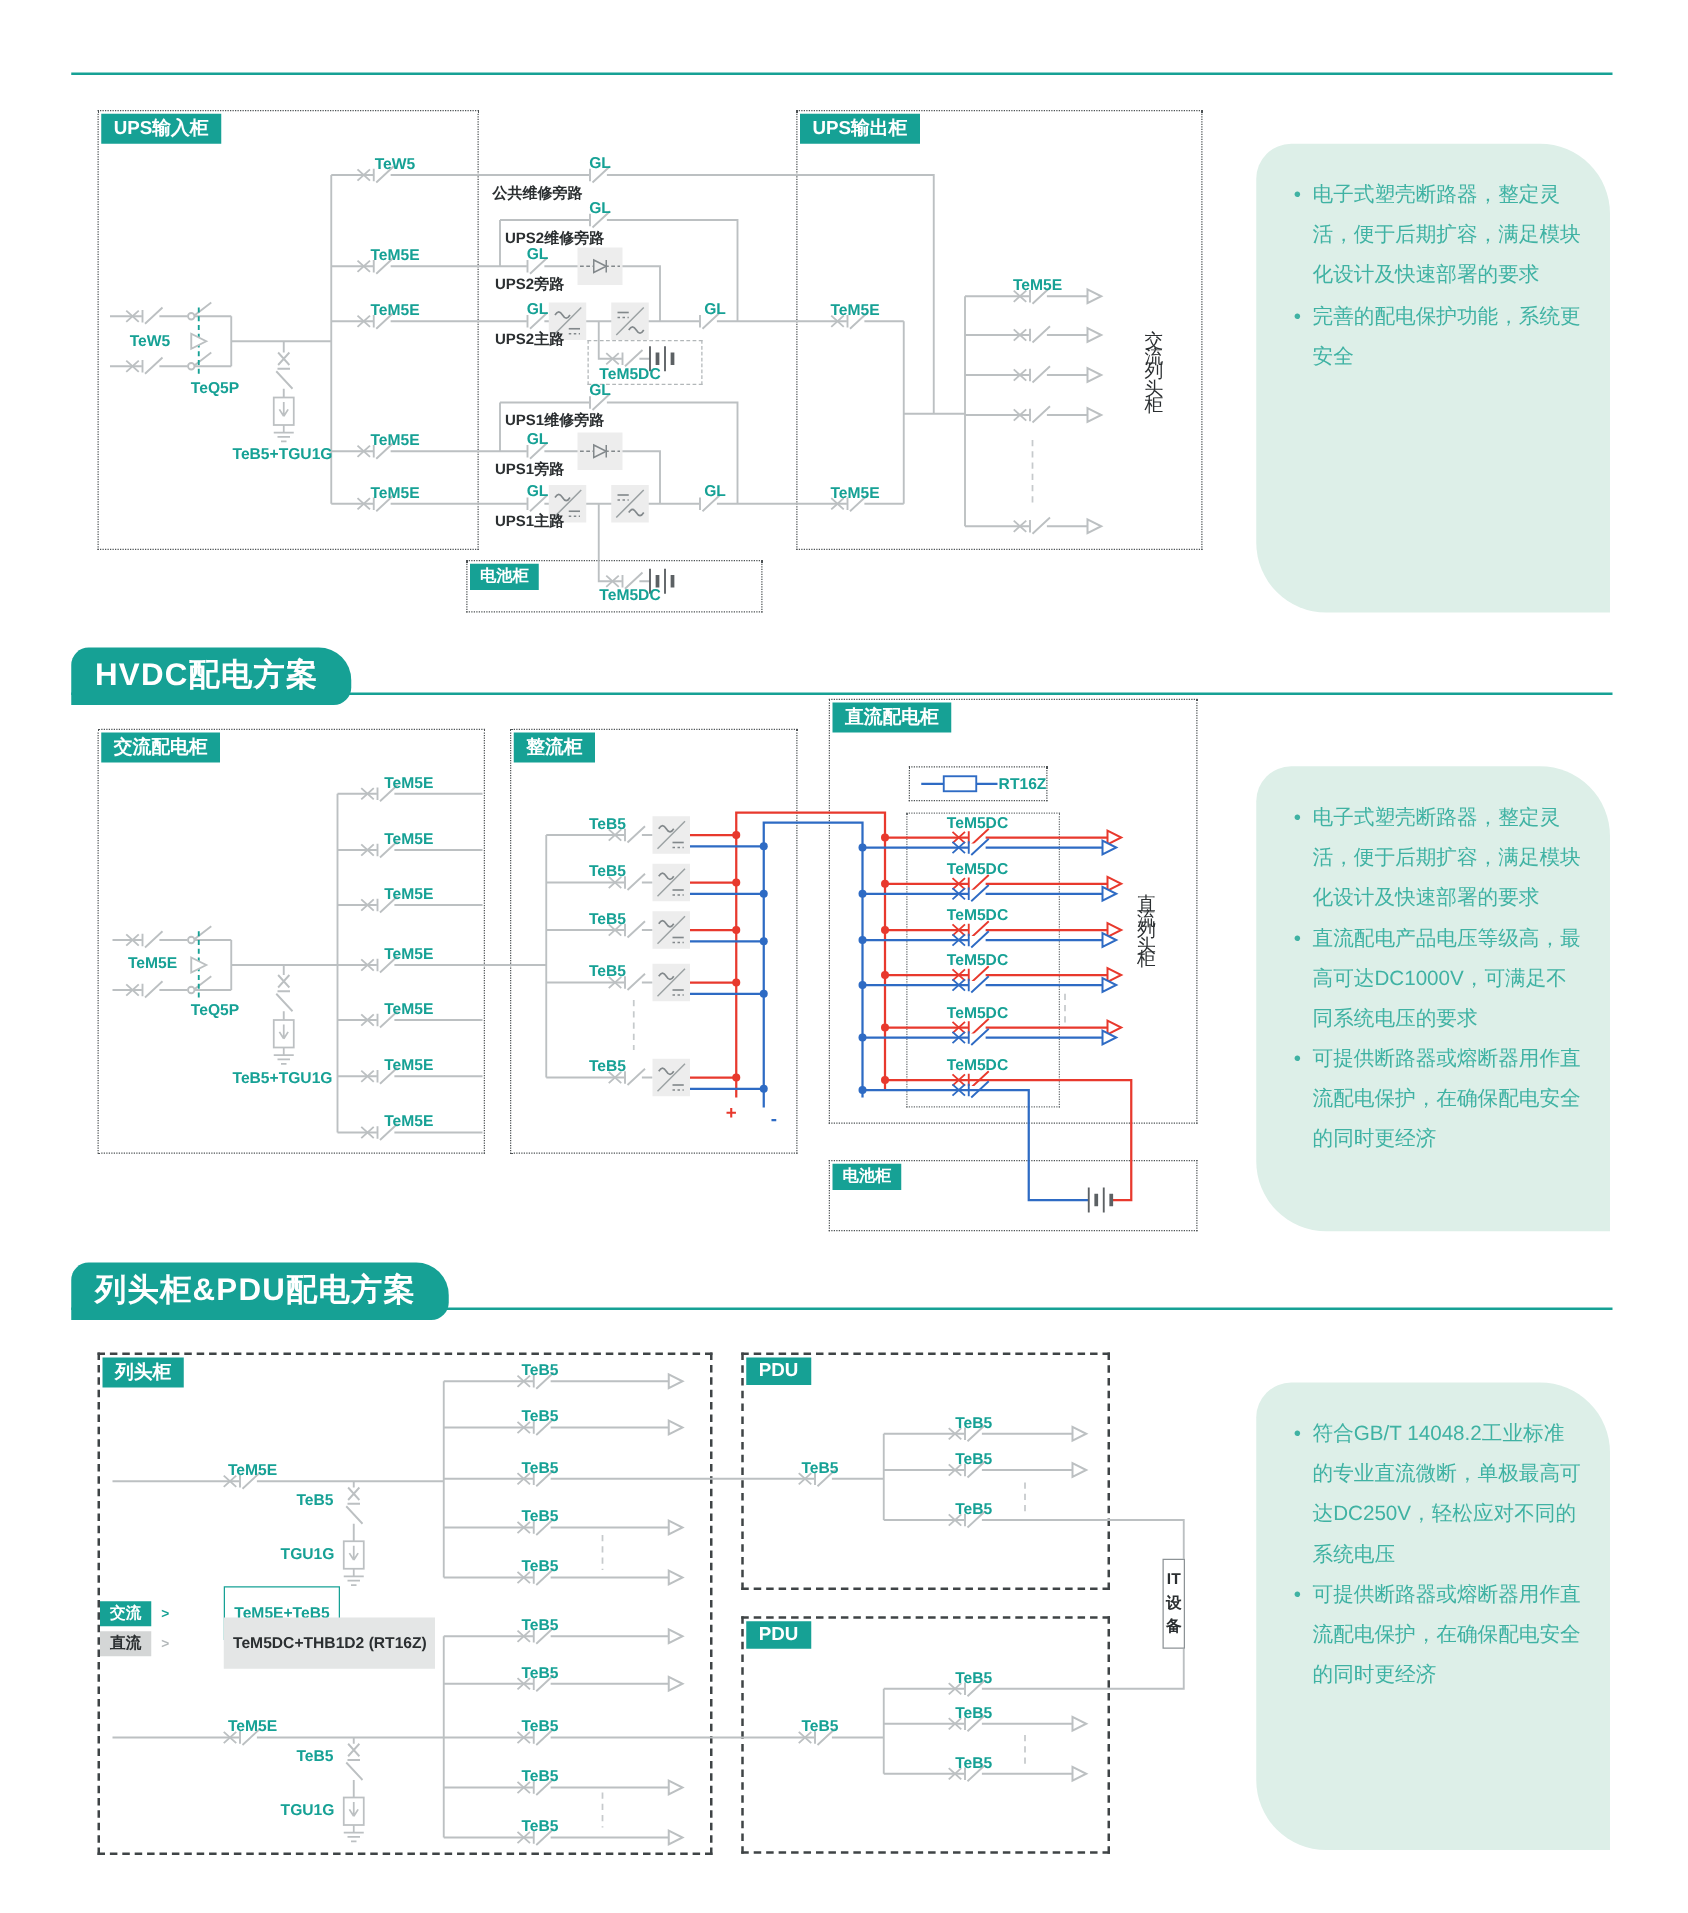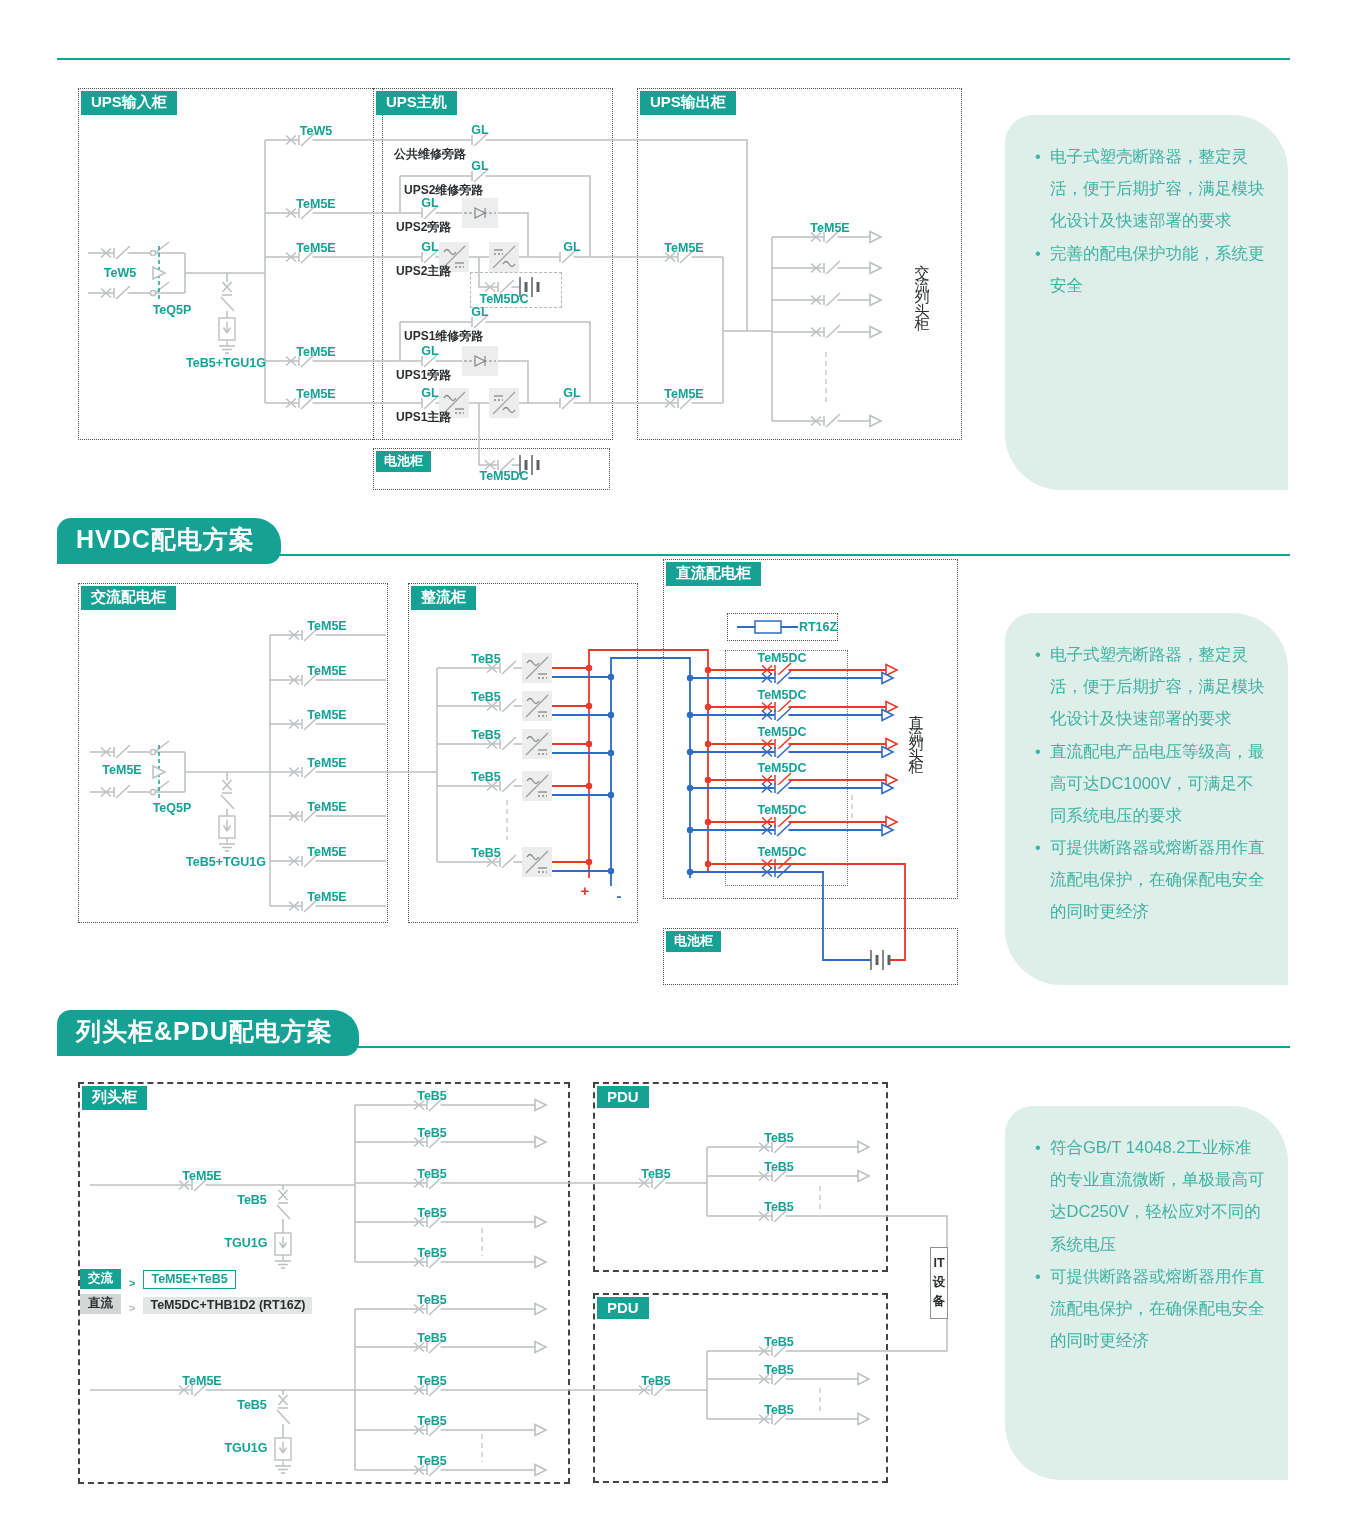--- a/index.html
+++ b/index.html
@@ -40,25 +40,25 @@
               padding-left:15px; }
   .panel li::before { content:"•"; position:absolute; left:0; top:0; }
 
   svg.circuit { position:absolute; left:0; top:0; z-index:2; pointer-events:none; }
 
   .itbox { position:absolute; border:1px solid #8d9396; background:#fff; z-index:3;
            font-size:12.5px; font-weight:bold; color:#2b2f31; text-align:center;
            line-height:1.5; padding-top:6px; box-sizing:border-box; word-break:break-all; }
 
   
-  .lgd { position:absolute; display:flex; align-items:flex-end; gap:8px; z-index:3;
+  .lgd { position:absolute; display:flex; align-items:center; gap:8px; z-index:3;
          font-size:12.5px; font-weight:bold; white-space:nowrap; }
   .bdg { padding:1px 8px 2px; }
   .chev { font-size:11px; }
-  .val { padding:0 7px; line-height:17px; }
+  .val { padding:12px 7px; line-height:17px;margin-left:36px; }
   .bdg-ac { background:#16a195; color:#fff; }
   .chev-ac { color:#16a195; }
   .val-ac { border:1px solid #16a195; color:#16a195; }
   .bdg-dc { background:#d4d6d6; color:#2b2f31; }
   .chev-dc { color:#b3b8ba; }
   .val-dc { background:#e4e6e6; color:#2b2f31; }
 </style>
 </head>
 <body>
 
@@ -67,23 +67,20 @@
   <div class="sec-line" style="top:58px"></div>
 
   <div class="sec-line" style="top:554px"></div>
   <div class="sec-badge" style="left:57px;top:518px">HVDC配电方案</div>
 
   <div class="sec-line" style="top:1046px"></div>
   <div class="sec-badge" style="left:57px;top:1010px">列头柜&amp;PDU配电方案</div>
 
   <div class="dbox" style="left:78px;top:88px;width:305px;height:352px">
     <span class="badge">UPS输入柜</span>
-    </div>
-  <div class="dbox" style="left:373px;top:88px;width:240px;height:352px">
-    <span class="badge">UPS主机</span>
     </div>
   <div class="dbox" style="left:637px;top:88px;width:325px;height:352px">
     <span class="badge">UPS输出柜</span>
     </div>
   <div class="dbox" style="left:373px;top:448px;width:237px;height:42px">
     <span class="badge badge-sm">电池柜</span>
     </div>
   <div class="subbox" style="left:470px;top:272px;width:92px;height:36px;border:1px dashed #b2b7b9"></div>
 
   <div class="dbox" style="left:408px;top:583px;width:230px;height:340px">

